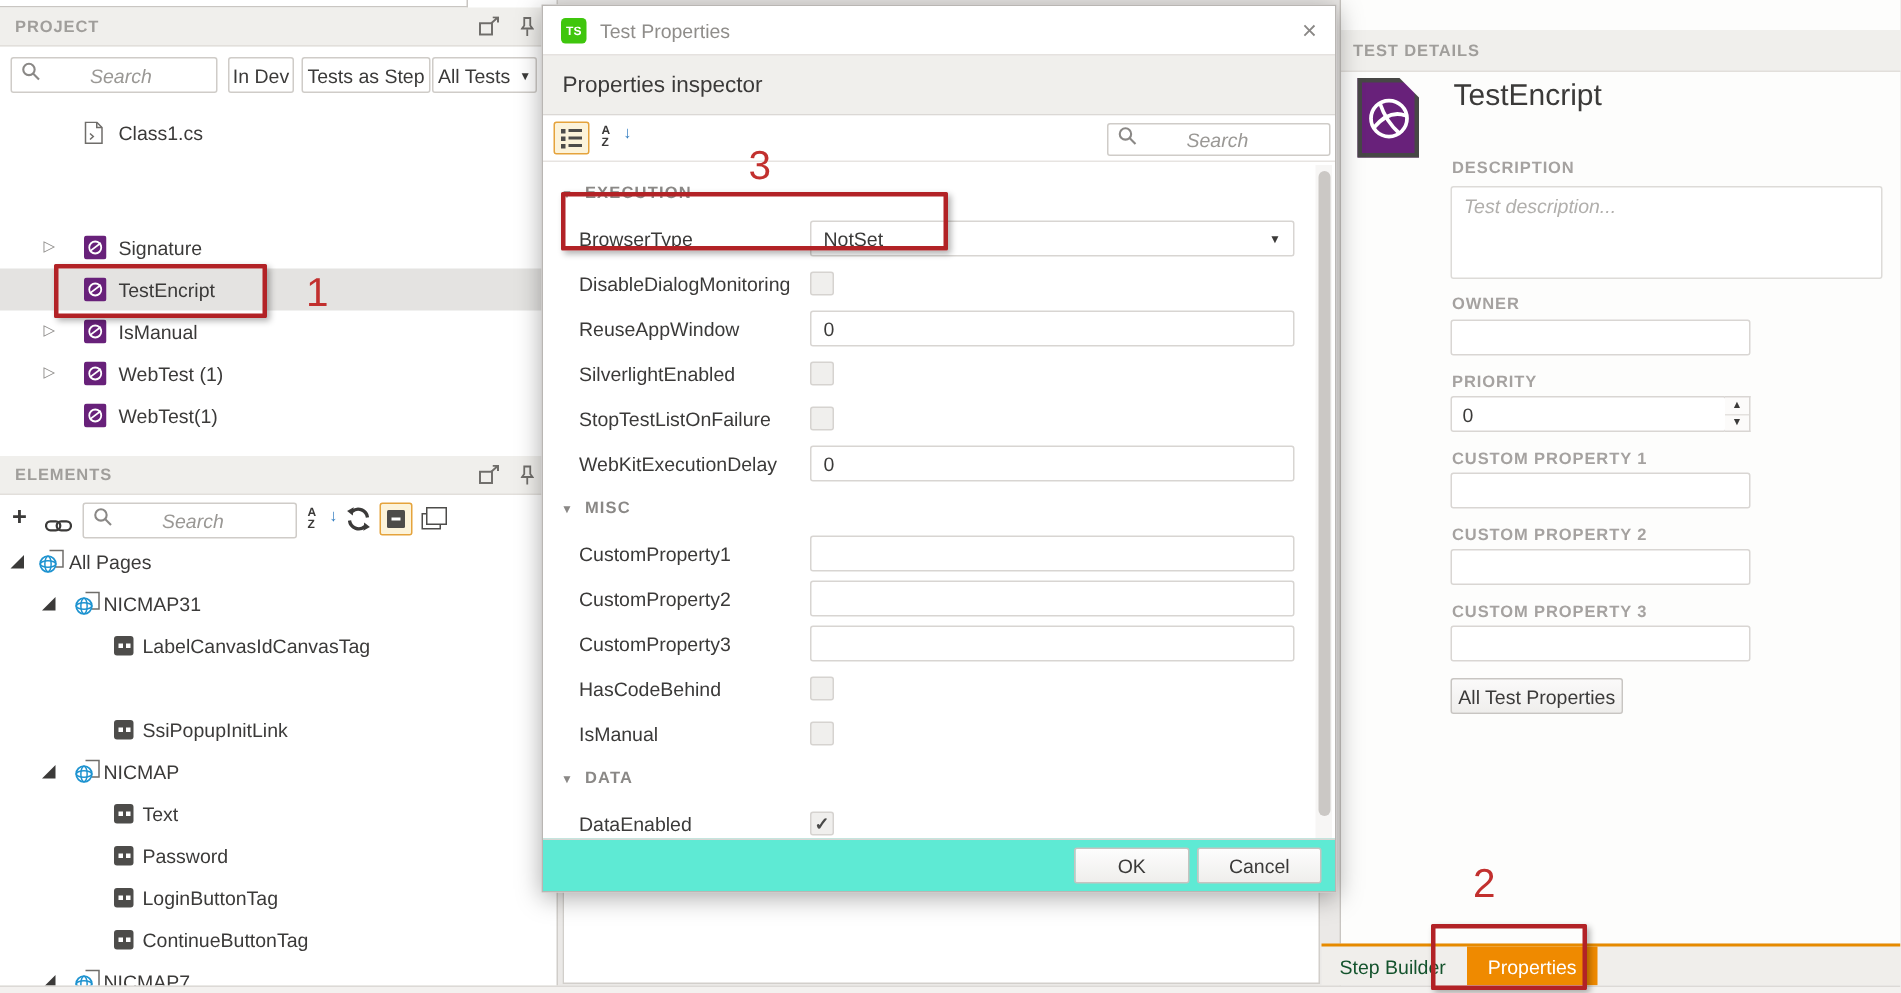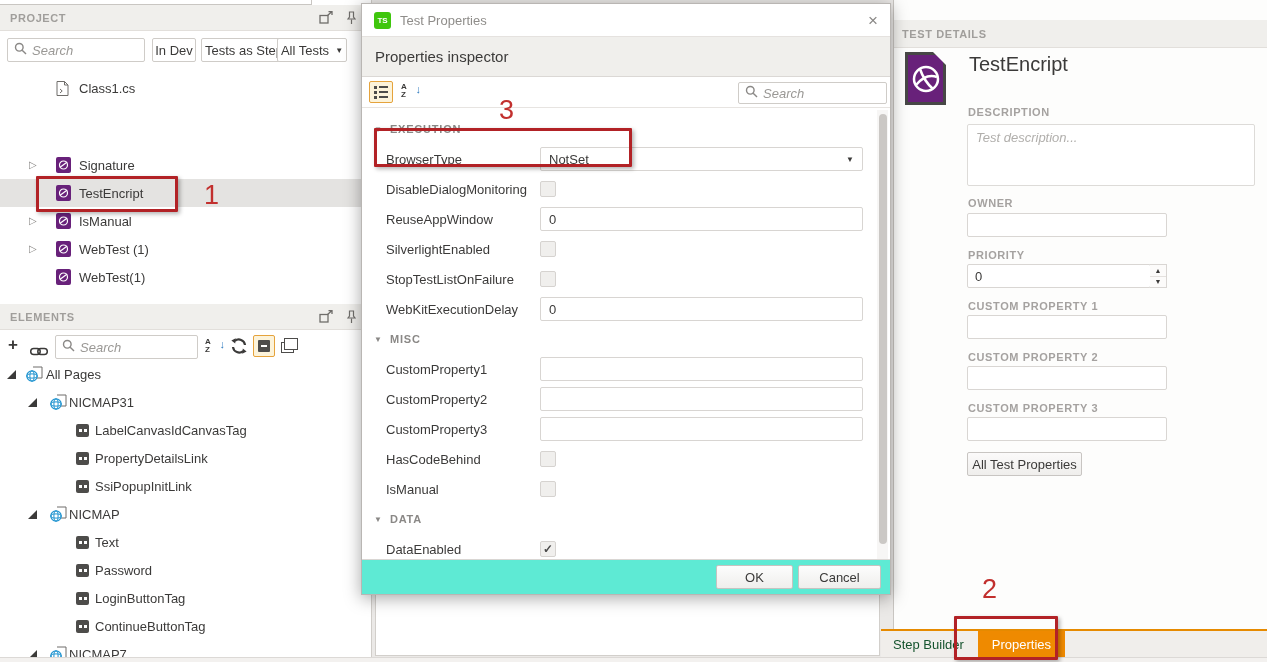--- a/index.html
+++ b/index.html
@@ -9,21 +9,21 @@
 
   
   .left-col { position:absolute; left:0; top:0; width:372px; height:662px; background:#fff; border-right:1px solid #d0cdc9; }
   .top-strip { position:absolute; left:0; top:0; width:312px; height:5px; background:#fff; border-bottom:1px solid #c9c6c2; border-right:1px solid #c9c6c2; }
   .panel-header { position:absolute; left:0; width:372px; height:26px; background:#f0efec; border-bottom:1px solid #e2dfdb; display:flex; align-items:center; padding:0 10px; }
   .panel-header .ph-title { font-size:11px; font-weight:bold; letter-spacing:.6px; color:#a09e9b; flex:1; }
   .ph-icons { display:flex; gap:14px; align-items:center; margin-right:6px; }
   .ph-icons svg { display:block; }
 
   .searchbox { position:absolute; background:#fff; border:1px solid #cfccc8; border-radius:2px; display:flex; align-items:center; padding:0 6px; gap:5px; }
-  .searchbox input { border:none; outline:none; width:100%; font-size:13px; font-family:"Liberation Sans",sans-serif; color:#3b3a39; background:transparent; }
+  .searchbox input { border:none; outline:none; width:100%; font-size:13px; font-family:"Liberation Sans",sans-serif; color:#3b3a39; background:transparent;margin-left:28px; }
   .searchbox input::placeholder { color:#9a9895; font-style:italic; }
 
   .flt-btn { position:absolute; top:38px; height:24px; background:#fff; border:1px solid #cfccc8; border-radius:2px; font-size:13px; color:#3b3a39; display:flex; align-items:center; justify-content:center; gap:6px; cursor:default; }
 
   .tree-row { position:absolute; left:0; width:372px; height:28px; display:flex; align-items:center; font-size:13px; color:#3b3a39; }
   .tree-row.selected { background:#e4e3e1; }
   .expander { position:absolute; color:#8a8886; font-size:10px; line-height:10px; }
   .expander.open { width:0; height:0; border-style:solid; border-width:0 0 9px 9px; border-color:transparent transparent #3b3a39 transparent; }
   .t-label { position:absolute; white-space:nowrap; }
 
@@ -142,21 +142,21 @@
 
     <div class="searchbox" style="left:7px; top:38px; width:138px; height:24px;">
       <span class="mag"><svg width="13" height="13" viewBox="0 0 13 13">
             <circle cx="5.3" cy="5.3" r="3.8" fill="none" stroke="#8a8886" stroke-width="1.4"></circle>
             <line x1="8.2" y1="8.2" x2="12" y2="12" stroke="#8a8886" stroke-width="1.4"></line>
           </svg></span>
       <input placeholder="Search" style="">
     </div>
     <div class="flt-btn" style="left:152px; width:44px;">In Dev</div>
     <div class="flt-btn" style="left:201px; width:86px;">Tests as Step</div>
-    <div class="flt-btn" style="left:277px; width:70px;">
+    <div class="flt-btn" style="left:288px; width:70px;">
       <span>All Tests</span>
       <span style="font-size:8px;">▼</span>
     </div>
 
     <div class="tree-row" style="top:74px;">
       <span class="icon-doc" style="left:56px;"><svg width="13" height="15" viewBox="0 0 13 15">
             <path d="M1 .5 h7.5 l3.5 3.5 v10.5 h-11 z" fill="#fff" stroke="#6f6d6a"></path>
             <path d="M8.5 .5 v3.5 h3.5" fill="none" stroke="#6f6d6a"></path>
             <path d="M4 8 l2.2 2 -2.2 2" fill="none" stroke="#6f6d6a"></path>
           </svg></span>
@@ -270,27 +270,20 @@
           </svg></span>
       <span class="t-label" style="left:69px;">NICMAP31</span>
     </div>
     <div class="tree-row" style="top:416px;">
       <span class="icon-el" style="left:76px;">
           <i class="a"></i>
           <i class="b"></i>
         </span>
       <span class="t-label" style="left:95px;">LabelCanvasIdCanvasTag</span>
     </div>
-    <div class="tree-row" style="top:444px;">
-      <span class="icon-el" style="left:76px;">
-          <i class="a"></i>
-          <i class="b"></i>
-        </span>
-      <span class="t-label" style="left:95px;">PropertyDetailsLink</span>
-    </div>
     <div class="tree-row" style="top:472px;">
       <span class="icon-el" style="left:76px;">
           <i class="a"></i>
           <i class="b"></i>
         </span>
       <span class="t-label" style="left:95px;">SsiPopupInitLink</span>
     </div>
     <div class="tree-row" style="top:500px;">
       <span class="expander open" style="left:28px; top:10px;"></span>
       <span class="icon-globepage" style="left:50px;"><svg width="17" height="16" viewBox="0 0 17 16">

